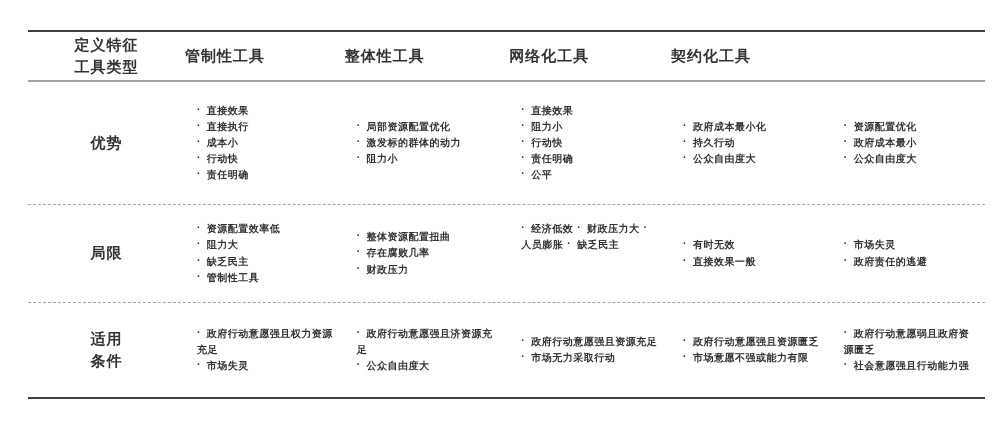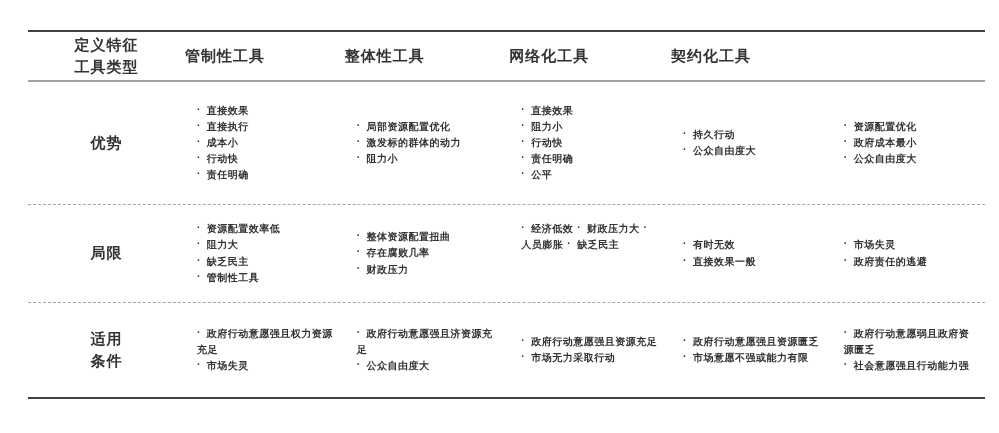--- a/index.html
+++ b/index.html
@@ -124,20 +124,21 @@
             <div class="item"><span class="bullet">·</span><span>阻力小</span></div>
           </div>
           <div class="cell bodycell">
             <div class="item"><span class="bullet">·</span><span>直接效果</span></div>
             <div class="item"><span class="bullet">·</span><span>阻力小</span></div>
             <div class="item"><span class="bullet">·</span><span>行动快</span></div>
             <div class="item"><span class="bullet">·</span><span>责任明确</span></div>
             <div class="item"><span class="bullet">·</span><span>公平</span></div>
           </div>
           <div class="cell bodycell">
+            <div class="item"><span class="bullet">·</span><span>政府成本最小化</span></div>
             <div class="item"><span class="bullet">·</span><span>持久行动</span></div>
             <div class="item"><span class="bullet">·</span><span>公众自由度大</span></div>
           </div>
           <div class="cell bodycell">
             <div class="item"><span class="bullet">·</span><span>资源配置优化</span></div>
             <div class="item"><span class="bullet">·</span><span>政府成本最小</span></div>
             <div class="item"><span class="bullet">·</span><span>公众自由度大</span></div>
           </div>
         </div>
         <div class="trow body row2">

